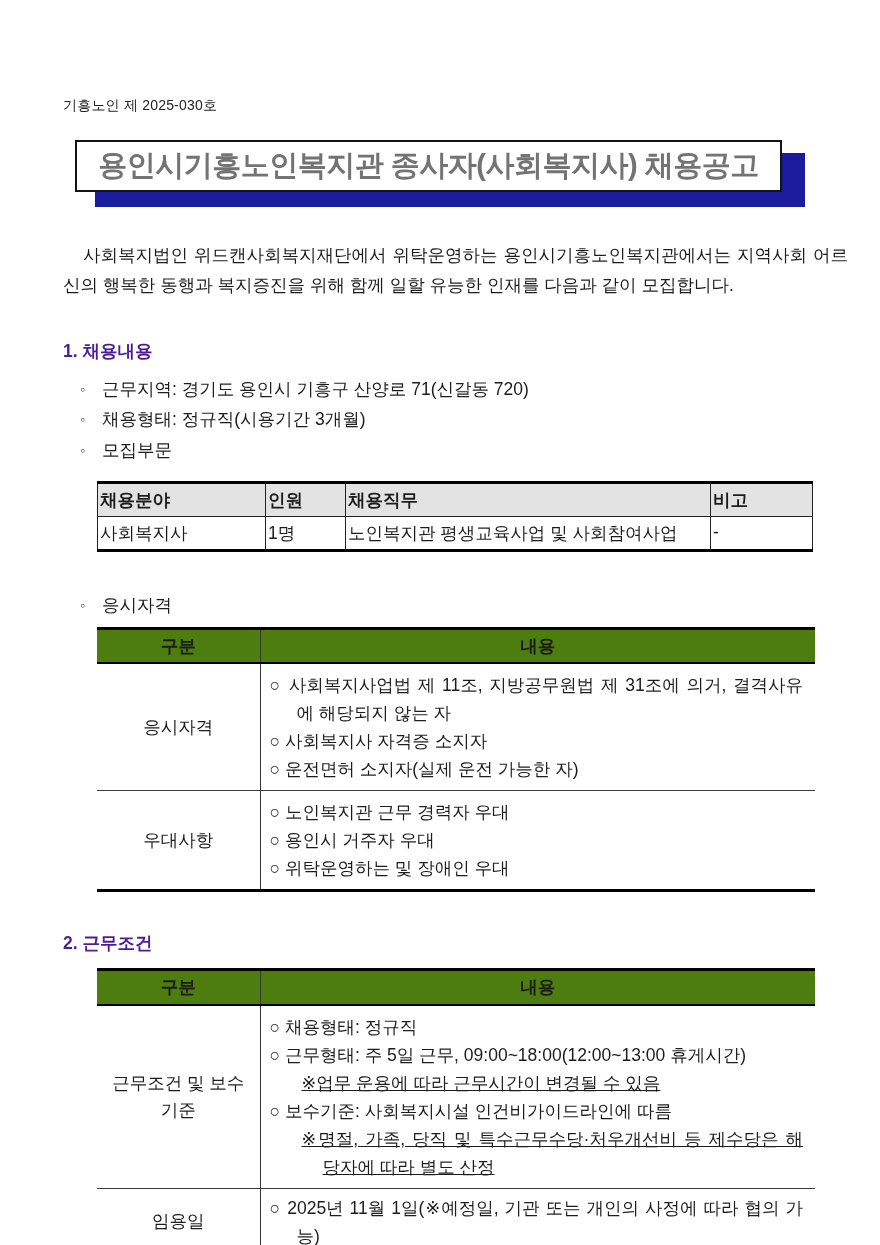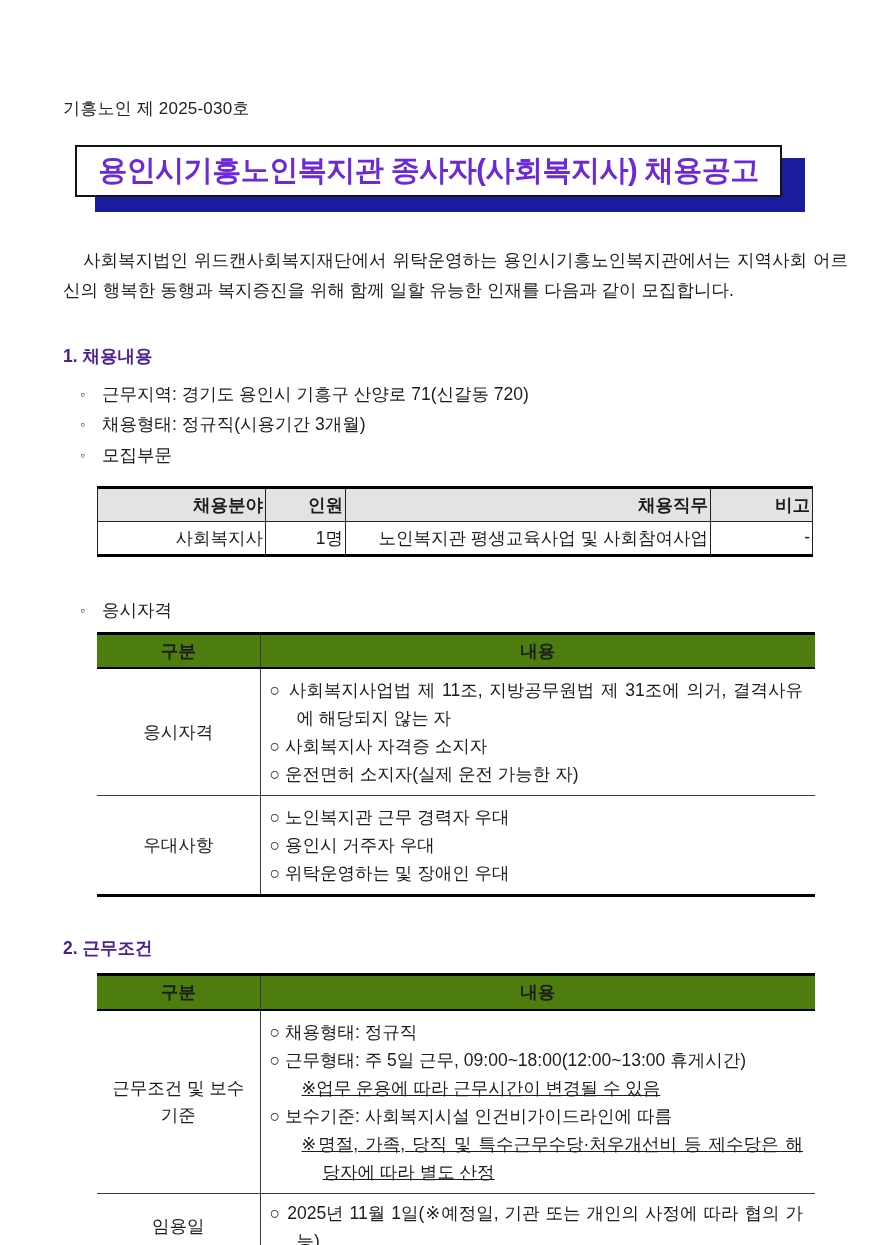--- a/index.html
+++ b/index.html
@@ -8,35 +8,35 @@
     width: 880px; height: 1245px;
     background: #ffffff;
     font-family: "Liberation Sans", "DejaVu Sans", sans-serif;
     color: #1c1c1c;
     overflow: hidden;
   }
   .page { position: relative; width: 880px; height: 1245px; }
   .content { padding: 97px 35px 0 63px; }
 
   
-  .ref-number { font-size: 17px; letter-spacing: 0.2px; color: #222; }
+  .ref-number { font-size: 14px; letter-spacing: 0.2px; color: #222; }
 
   
   .banner { position: relative; margin: 25px 0 0 12px; width: 707px; height: 54px; }
   .banner-shadow {
     position: absolute; left: 20px; top: 13px;
     width: 710px; height: 54px;
     background: #1b1b9e;
   }
   .banner-box {
     position: absolute; left: 0; top: 0; z-index: 1;
     width: 707px; height: 52px;
     background: #ffffff; border: 2px solid #141414;
     display: flex; align-items: center; justify-content: center;
-    font-size: 29px; font-weight: 700; letter-spacing: -0.5px; color: #6d28d9;
+    font-size: 29px; font-weight: 700; letter-spacing: -0.5px; color: #737373;
     white-space: nowrap;
   }
 
   
   .intro {
     margin: 46px 0 0 0; width: 785px;
     font-size: 17.5px; line-height: 1.72;
     text-indent: 20px; text-align: justify; word-break: break-all;
   }
 
@@ -50,21 +50,21 @@
   .solo-bullet { margin: 41px 0 0 17px; font-size: 17.5px; }
 
   
   table { border-collapse: collapse; table-layout: fixed; }
   .t-recruit {
     margin: 15px 0 0 34px; width: 715px;
     border-top: 3px solid #000; border-bottom: 3px solid #000;
     font-size: 17.5px;
   }
   .t-recruit th, .t-recruit td {
-    border: 1px solid #222; text-align: right; vertical-align: middle;
+    border: 1px solid #222; text-align: left; vertical-align: middle;
     padding: 4px 2px; height: 33px;
   }
   .t-recruit th { background: #e3e3e3; font-weight: 700; }
 
   
   .t-open {
     width: 718px;
     border-top: 3px solid #000; border-bottom: 3px solid #000;
     font-size: 17.5px;
   }

